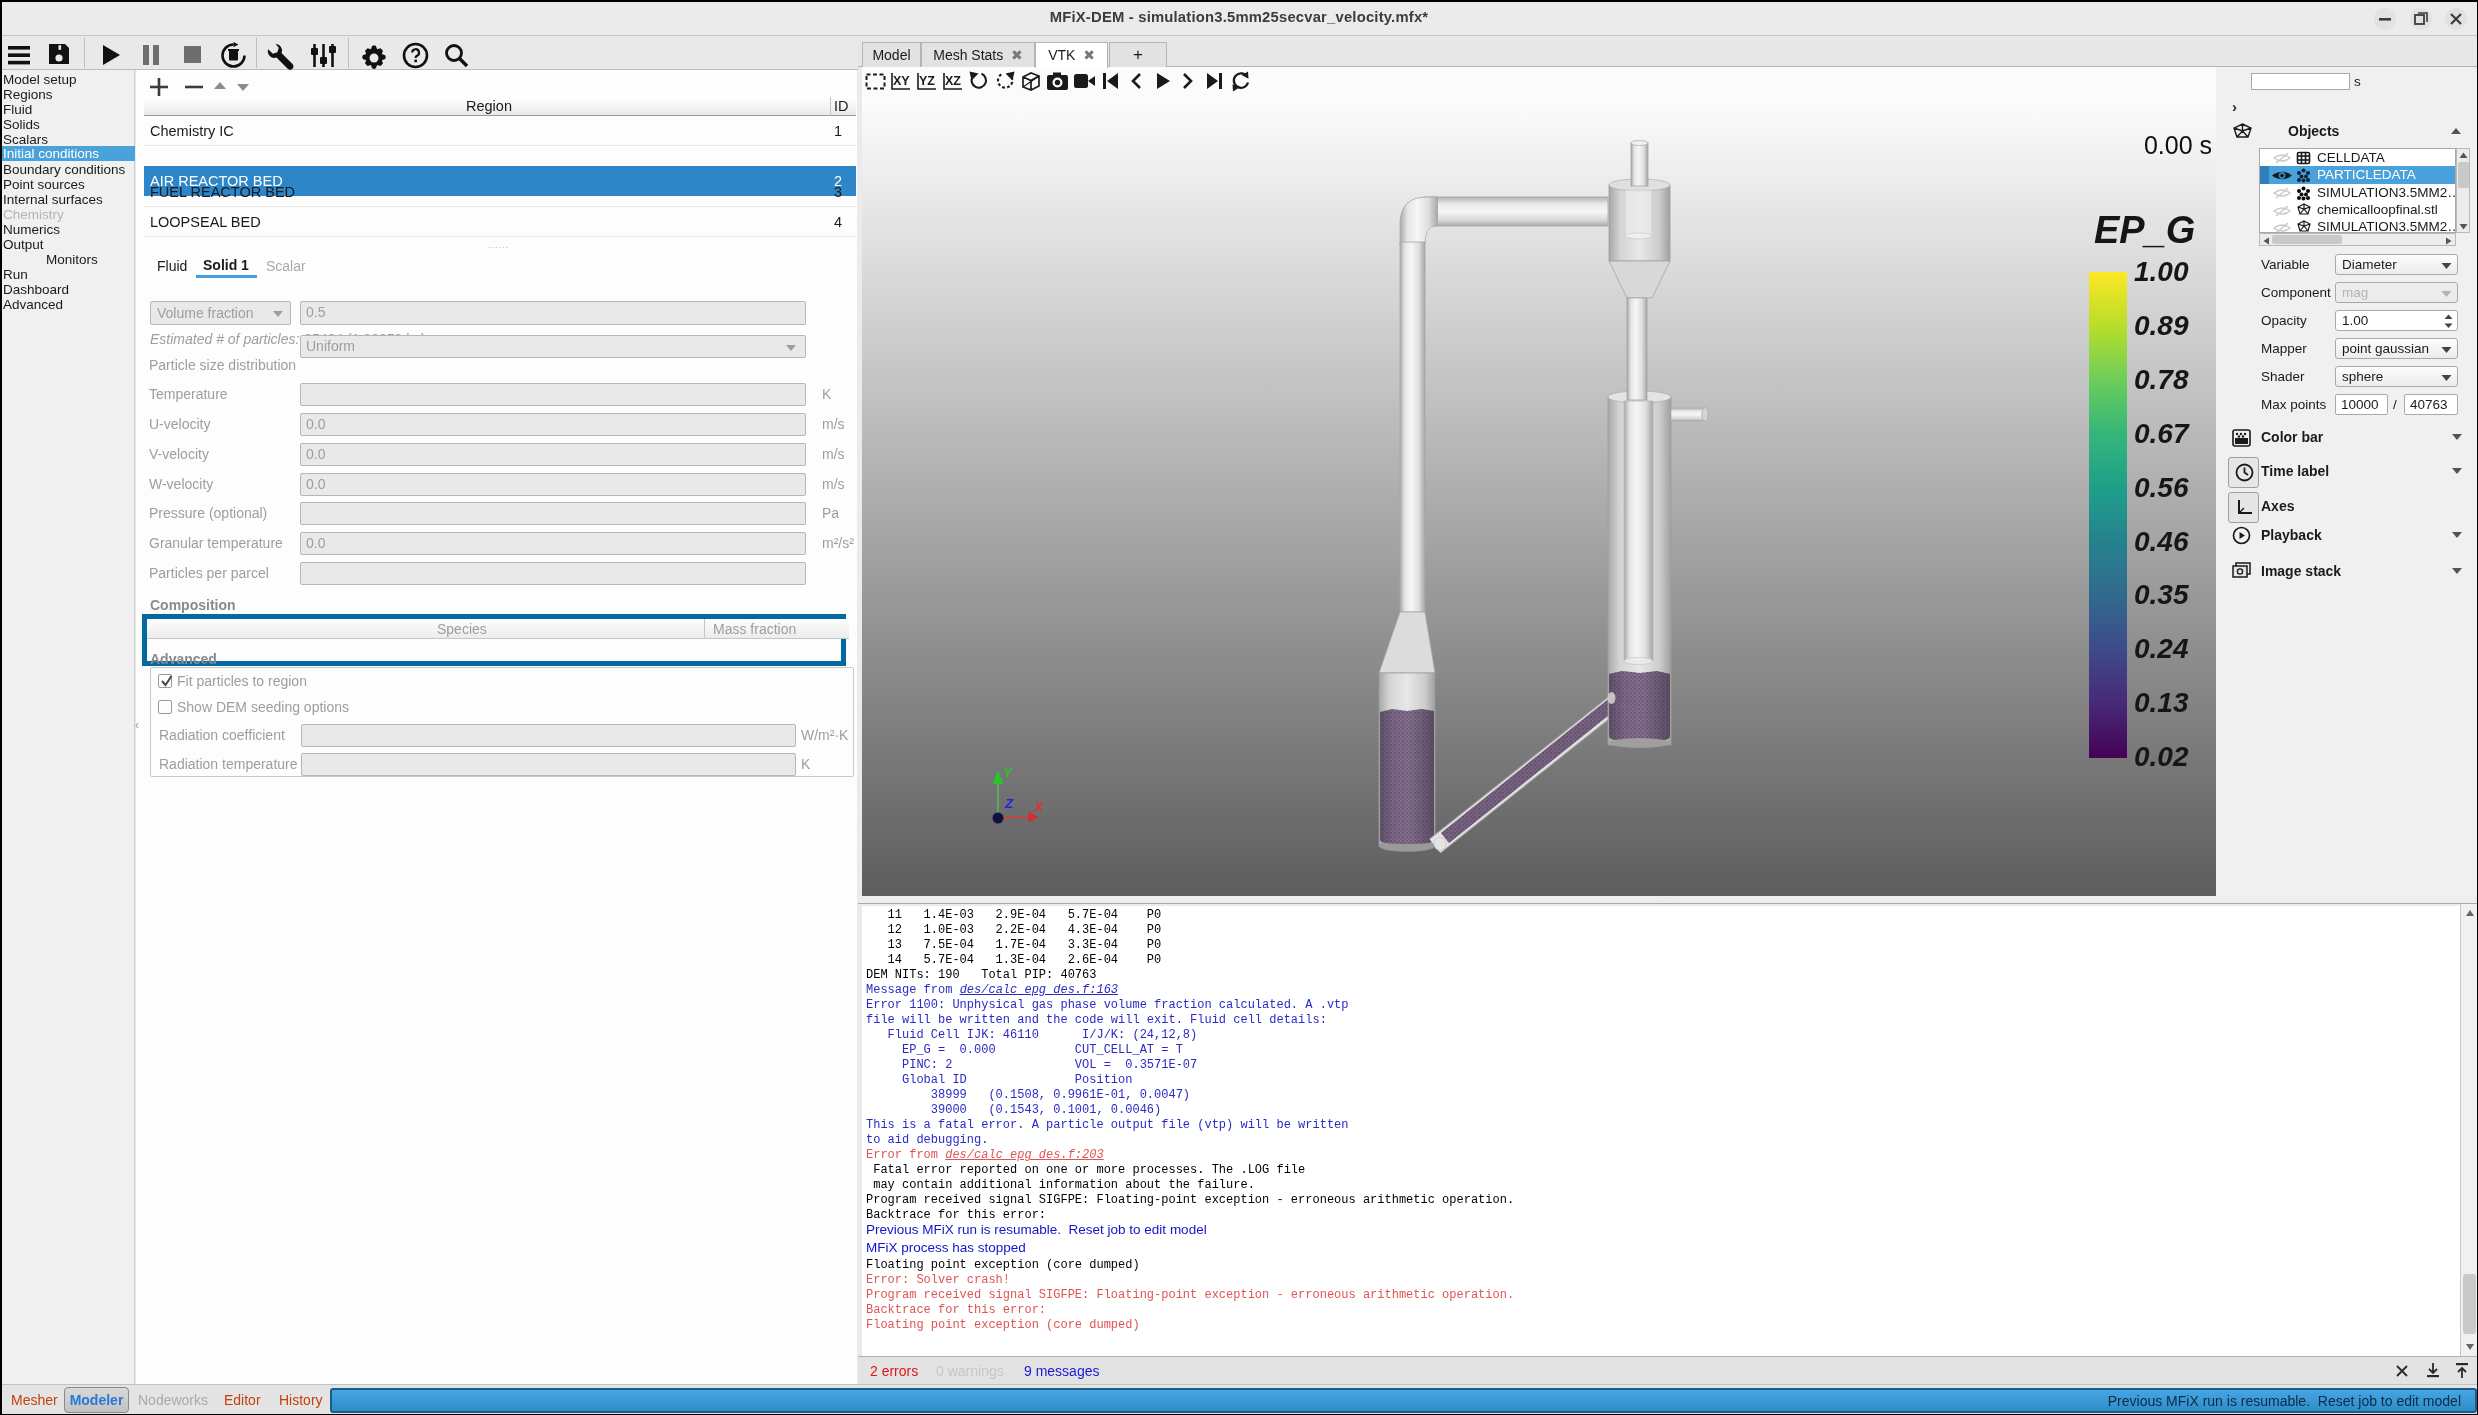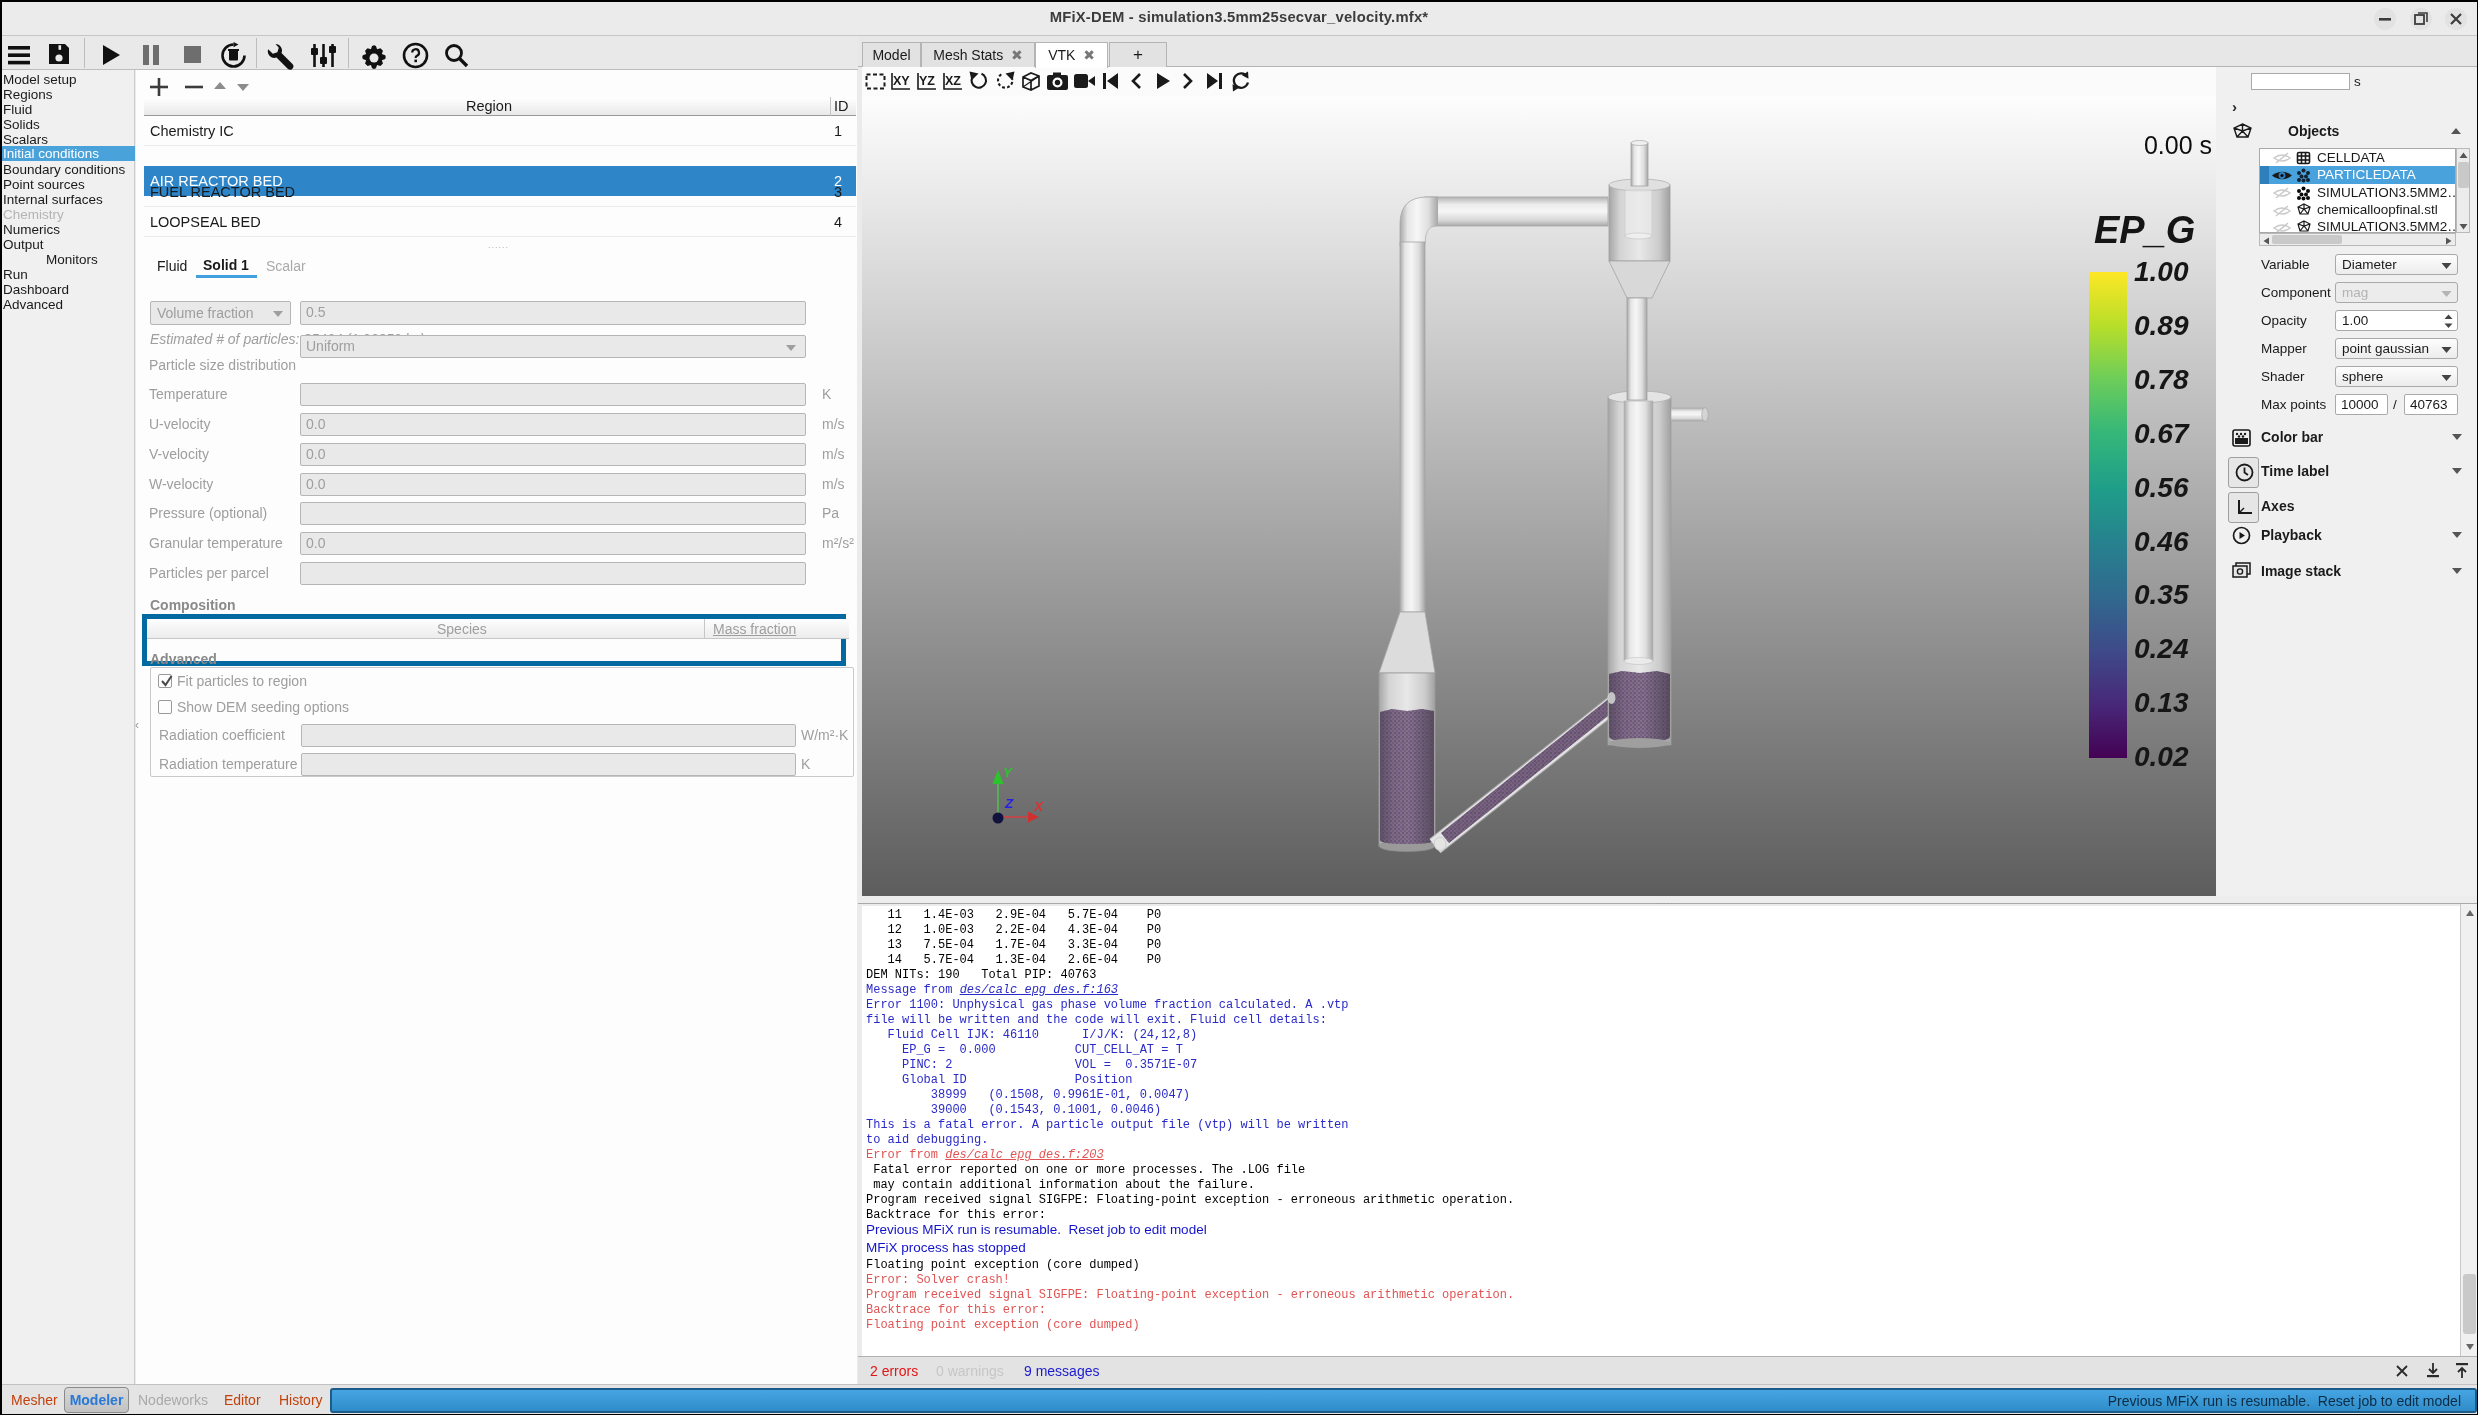--- a/index.html
+++ b/index.html
@@ -208,21 +208,21 @@
     <div class="lbl" style="left:13px;top:465px;">Granular temperature</div>
     <div class="fld" style="top:462px;">0.0</div>
       <div class="unit" style="top:465px;">m²/s²</div>
     <div class="lbl" style="left:13px;top:495px;">Particles per parcel</div>
     <div class="fld" style="top:492px;"></div>
     <div class="abs" style="left:14px;top:527px;font-size:14px;font-weight:bold;color:#8a8a8a;">Composition</div>
     <div class="abs" style="left:6px;top:544px;width:704px;height:52px;border:5px solid #0369a1;">
       <div style="position:absolute;left:0;top:0;width:702px;height:20px;background:linear-gradient(#fdfdfd,#ececec);border-bottom:1px solid #c6c6c6;"></div>
       <div class="abs" style="left:290px;top:2px;font-size:14px;color:#9e9e9e;">Species</div>
       <div class="abs" style="left:557px;top:0;width:1px;height:20px;background:#c6c6c6;"></div>
-      <div class="abs" style="left:566px;top:2px;font-size:14px;color:#9e9e9e;text-decoration:underline;">Mass fraction</div>
+      <div class="abs" style="left:566px;top:2px;font-size:14px;color:#9e9e9e;">Mass fraction</div>
     </div>
     <div class="abs" style="left:14px;top:581px;font-size:14px;font-weight:bold;color:#8a8a8a;">Advanced</div>
     <div class="abs" style="left:14px;top:597px;width:704px;height:110px;border:1px solid #c9c9c9;border-radius:2px;">
       <div class="cbox" style="left:7px;top:6px;"></div>
       <svg class="abs" style="left:8px;top:5px;" width="16" height="16">
           <path d="M3 8 l3.5 4 6-9" fill="none" stroke="#4a4a4a" stroke-width="2"></path>
         </svg>
       <div class="lbl" style="left:26px;top:5px;color:#9e9e9e;">Fit particles to region</div>
       <div class="cbox" style="left:7px;top:32px;"></div>
       <div class="lbl" style="left:26px;top:31px;">Show DEM seeding options</div>

